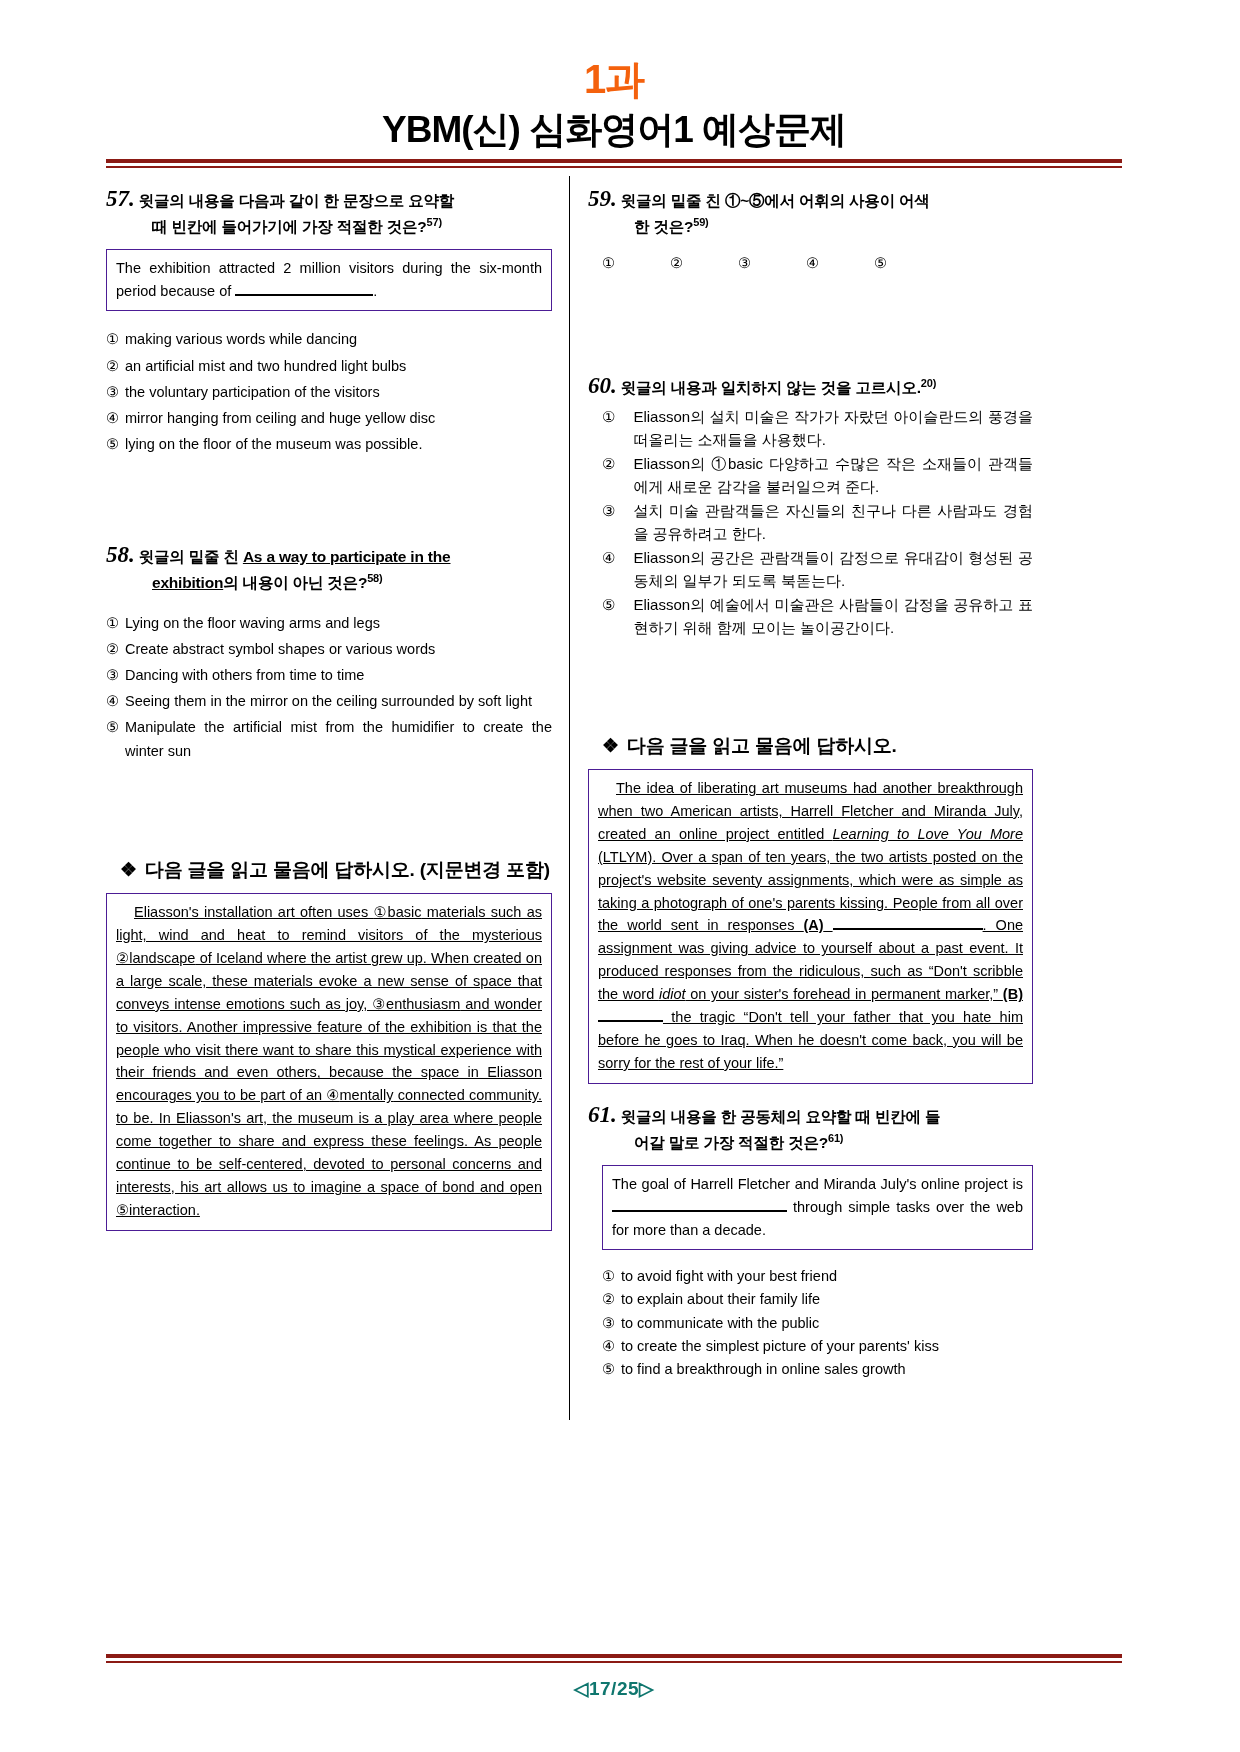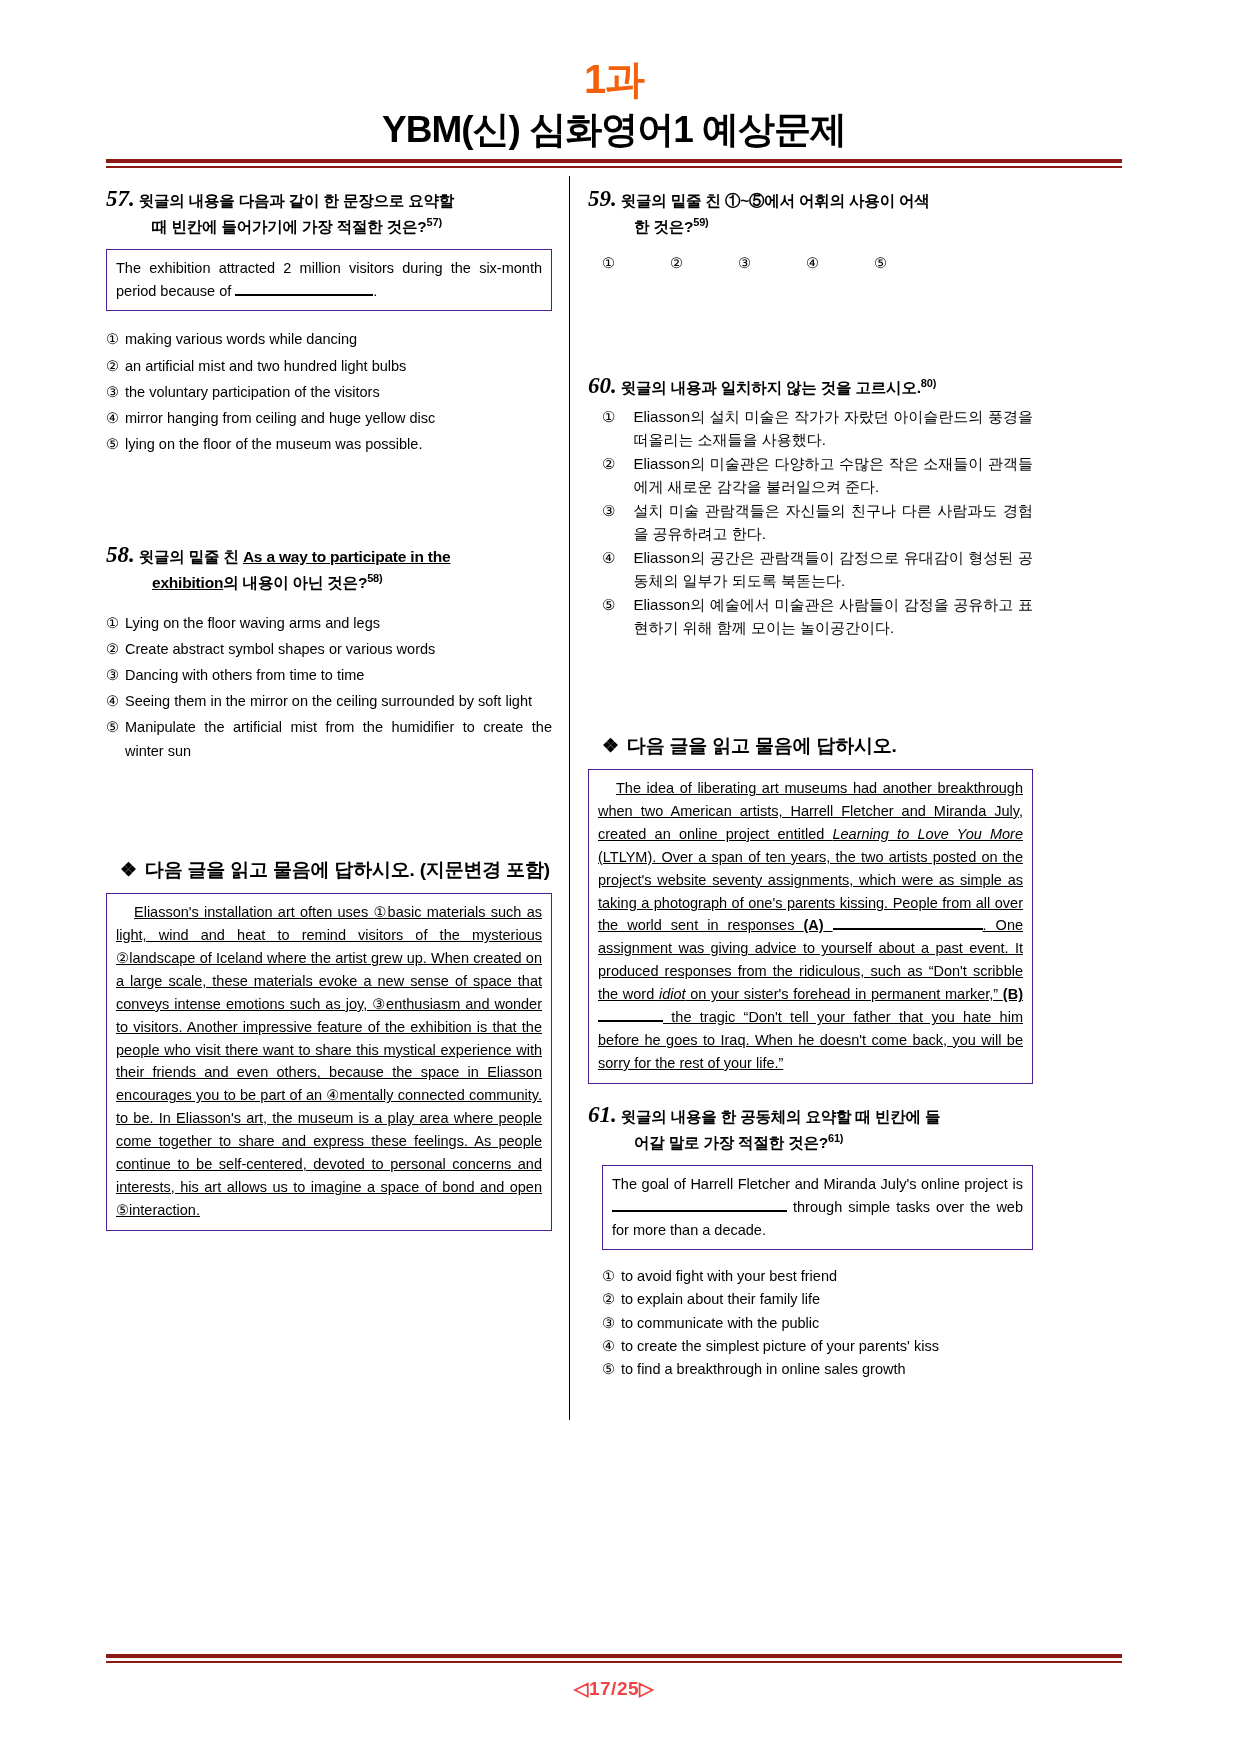--- a/index.html
+++ b/index.html
@@ -172,21 +172,21 @@
     right: 106px;
     bottom: 52px;
   }
   .rule-bottom {
     border-top: 4px solid #8B1A14;
     border-bottom: 2px solid #8B1A14;
     height: 3px;
   }
   .page-num {
     text-align: center;
-    color: #ef4444;
+    color: #0f766e;
     font-weight: bold;
     font-size: 19px;
     margin-top: 14px;
     letter-spacing: 0.5px;
   }
   .spacer-sm { height: 18px; }
   .spacer-lg { height: 66px; }
   .ital { font-style: italic; }
   .bold { font-weight: bold; }
 </style>
@@ -296,30 +296,30 @@
           <span>④</span>
           <span>⑤</span>
         </div>
       </div>
 
       <div class="spacer-lg"></div>
       <div class="spacer-sm"></div>
 
       <div class="q">
         <div class="q-head">
-          <span class="q-num">60.</span><span>윗글의 내용과 일치하지 않는 것을 고르시오.</span><span class="sup">80)</span>
+          <span class="q-num">60.</span><span>윗글의 내용과 일치하지 않는 것을 고르시오.</span><span class="sup">20)</span>
         </div>
         <div class="choices choices-ko" style="margin-top:4px;padding-left:14px;">
           <div class="choice">
             <span class="choice-num">①</span>
             <span class="choice-txt">Eliasson의 설치 미술은 작가가 자랐던 아이슬란드의 풍경을 떠올리는 소재들을 사용했다.</span>
           </div>
           <div class="choice">
             <span class="choice-num">②</span>
-            <span class="choice-txt">Eliasson의 미술관은 다양하고 수많은 작은 소재들이 관객들에게 새로운 감각을 불러일으켜 준다.</span>
+            <span class="choice-txt">Eliasson의 ①basic 다양하고 수많은 작은 소재들이 관객들에게 새로운 감각을 불러일으켜 준다.</span>
           </div>
           <div class="choice">
             <span class="choice-num">③</span>
             <span class="choice-txt">설치 미술 관람객들은 자신들의 친구나 다른 사람과도 경험을 공유하려고 한다.</span>
           </div>
           <div class="choice">
             <span class="choice-num">④</span>
             <span class="choice-txt">Eliasson의 공간은 관람객들이 감정으로 유대감이 형성된 공동체의 일부가 되도록 북돋는다.</span>
           </div>
           <div class="choice">

